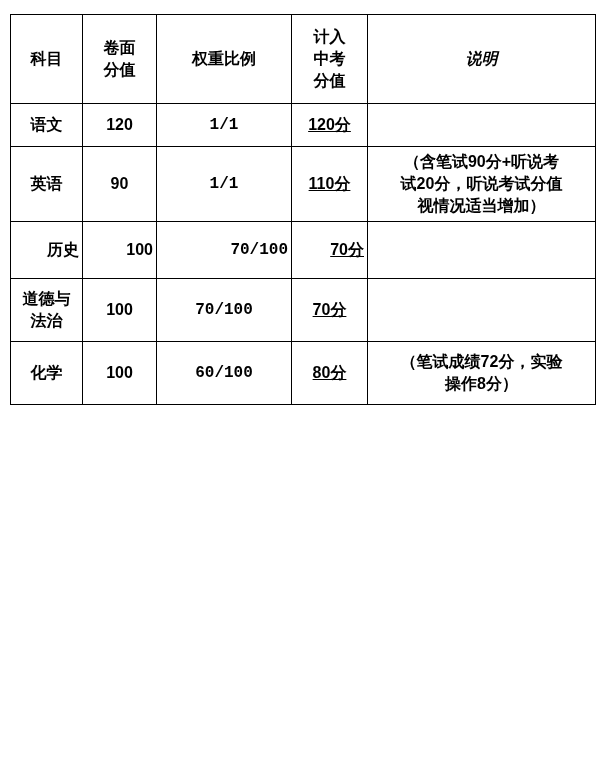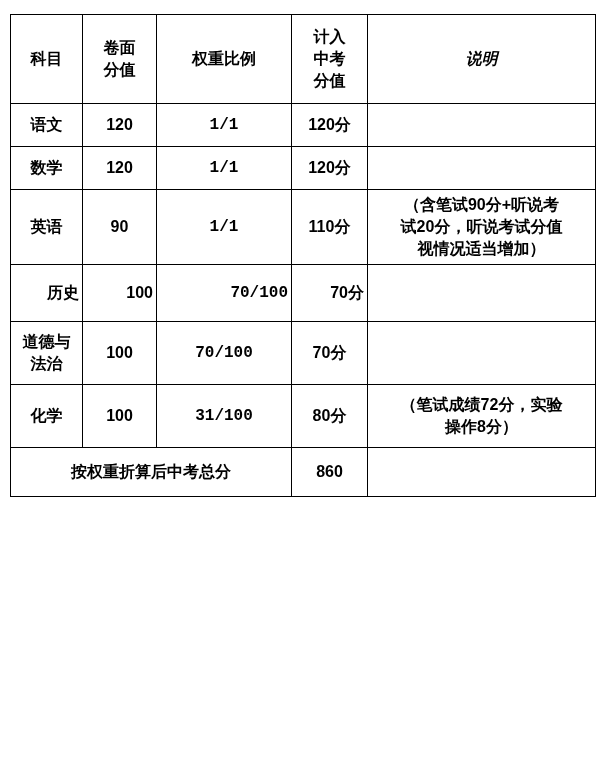--- a/index.html
+++ b/index.html
@@ -46,21 +46,21 @@
     height: 80px;
   }
   .hdr-subject { font-size: 19px; }
   .hdr-weight  { font-size: 18px; }
   .hdr-note    { font-size: 18px; font-style: italic; }
 
   tbody td { height: 34px; }
   td.subject  { font-size: 17px; }
   td.paper    { font-size: 15px; font-weight: bold; }
   td.weight   { font-size: 15px; font-weight: bold; font-family: Liberation Mono, monospace; }
-  td.final    { font-size: 15px; font-weight: bold; }
+  td.final    { font-size: 15px; font-weight: bold; text-decoration: underline; }
   td.note     { font-size: 15px; font-weight: bold; text-align: left; padding-left: 6px; padding-right: 6px; line-height: 1.5; }
 
   tr.r-tall td { height: 62px; }
   tr.r-tall2 td { height: 54px; }
   tr.r-two td { height: 48px; text-align: right; }
 
   td.total-label {
     font-size: 17px;
     height: 40px;
   }
@@ -100,27 +100,20 @@
     <tbody>
 
       <tr>
         <td class="subject">语文</td>
         <td class="paper">120</td>
         <td class="weight">1/1</td>
         <td class="final">120分</td>
         <td class="note"></td>
       </tr>
 
-      <tr>
-        <td class="subject">数学</td>
-        <td class="paper">120</td>
-        <td class="weight">1/1</td>
-        <td class="final">120分</td>
-        <td class="note"></td>
-      </tr>
 
       <tr class="r-tall">
         <td class="subject">英语</td>
         <td class="paper">90</td>
         <td class="weight">1/1</td>
         <td class="final">110分</td>
         <td class="note">
           <span class="brk">（含笔试90分+听说考</span>
           <span class="brk">试20分，听说考试分值</span>
           <span class="brk">视情况适当增加）</span>
@@ -143,32 +136,27 @@
         </td>
         <td class="paper">100</td>
         <td class="weight">70/100</td>
         <td class="final">70分</td>
         <td class="note"></td>
       </tr>
 
       <tr class="r-tall2">
         <td class="subject">化学</td>
         <td class="paper">100</td>
-        <td class="weight">31/100</td>
+        <td class="weight">60/100</td>
         <td class="final">80分</td>
         <td class="note">
           <span class="brk">（笔试成绩72分，实验</span>
           <span class="brk">操作8分）</span>
         </td>
       </tr>
 
 
 
 
-      <tr>
-        <td class="total-label" colspan="3">按权重折算后中考总分</td>
-        <td class="total-value">860</td>
-        <td class="note"></td>
-      </tr>
 
     </tbody>
   </table>
 </div>
 
 </body></html>

